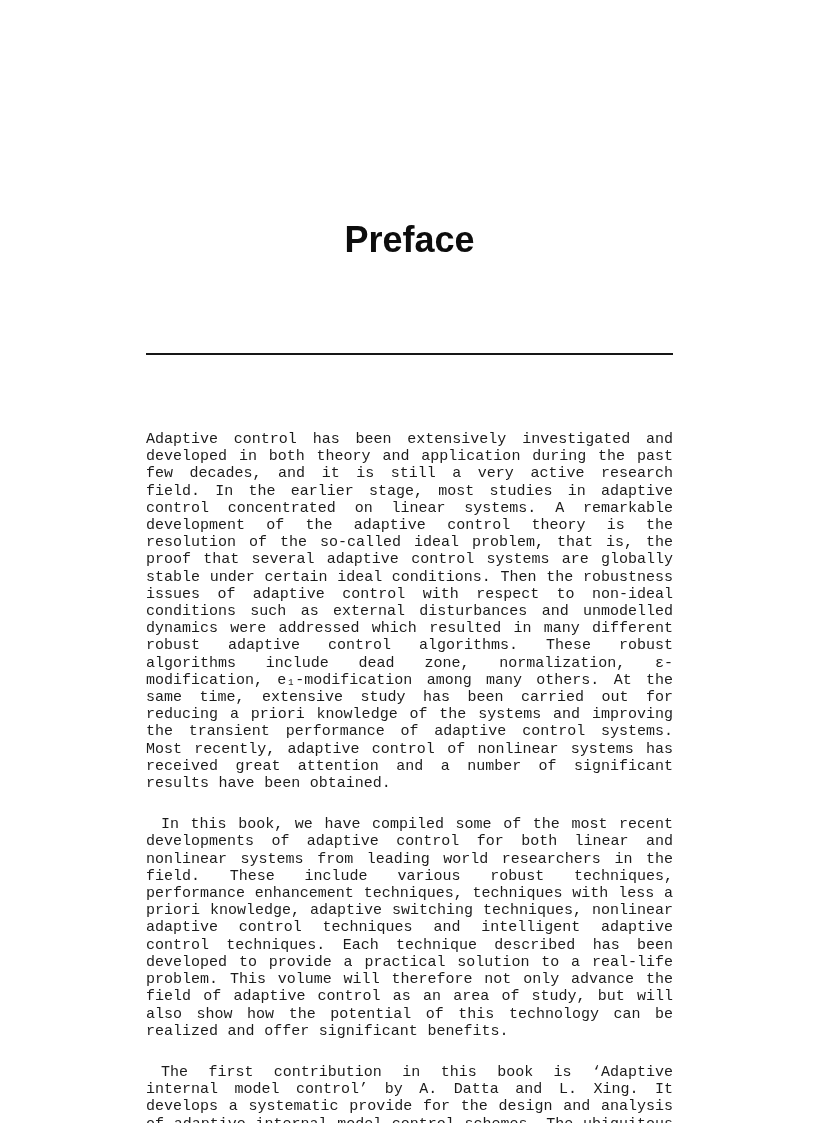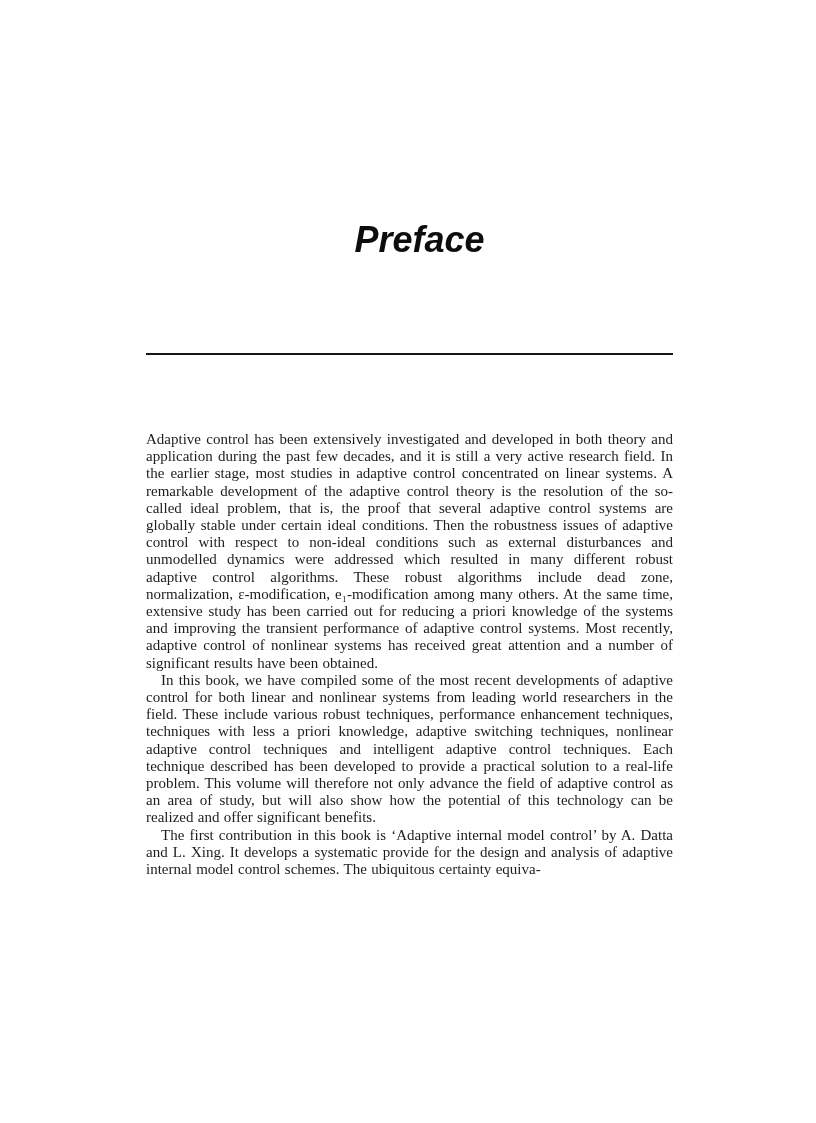--- a/index.html
+++ b/index.html
@@ -14,27 +14,26 @@
     overflow: hidden;
   }
   .page {
     position: absolute;
     inset: 0;
     background: #ffffff;
   }
   .title {
     position: absolute;
     top: 222px;
-    left: 156px;
+    left: 146px;
     width: 527px;
     margin: 0;
     text-align: center;
     font-family: "Liberation Sans", "DejaVu Sans", sans-serif;
     font-weight: bold;
-    font-style: italic;
     font-size: 36px;
     line-height: 36px;
     color: #0d0d0d;
   }
   .rule {
     position: absolute;
     top: 353px;
     left: 146px;
     width: 527px;
     height: 2px;
@@ -48,23 +47,25 @@
     font-family: "Liberation Serif", "DejaVu Serif", serif;
     font-size: 15px;
     line-height: 17.2px;
     color: #1c1c1c;
     text-align: justify;
     word-spacing: 0.04em;
   }
   .body-text p {
     margin: 0;
     padding: 0;
+    font-family: Liberation Mono, monospace;
   }
   .body-text p.indent {
     text-indent: 15px;
+    margin-top: 24px;
   }
 </style>
 </head>
 <body>
 
 <div class="page">
   <h1 class="title">Preface</h1>
 
   <div class="rule"></div>
 

